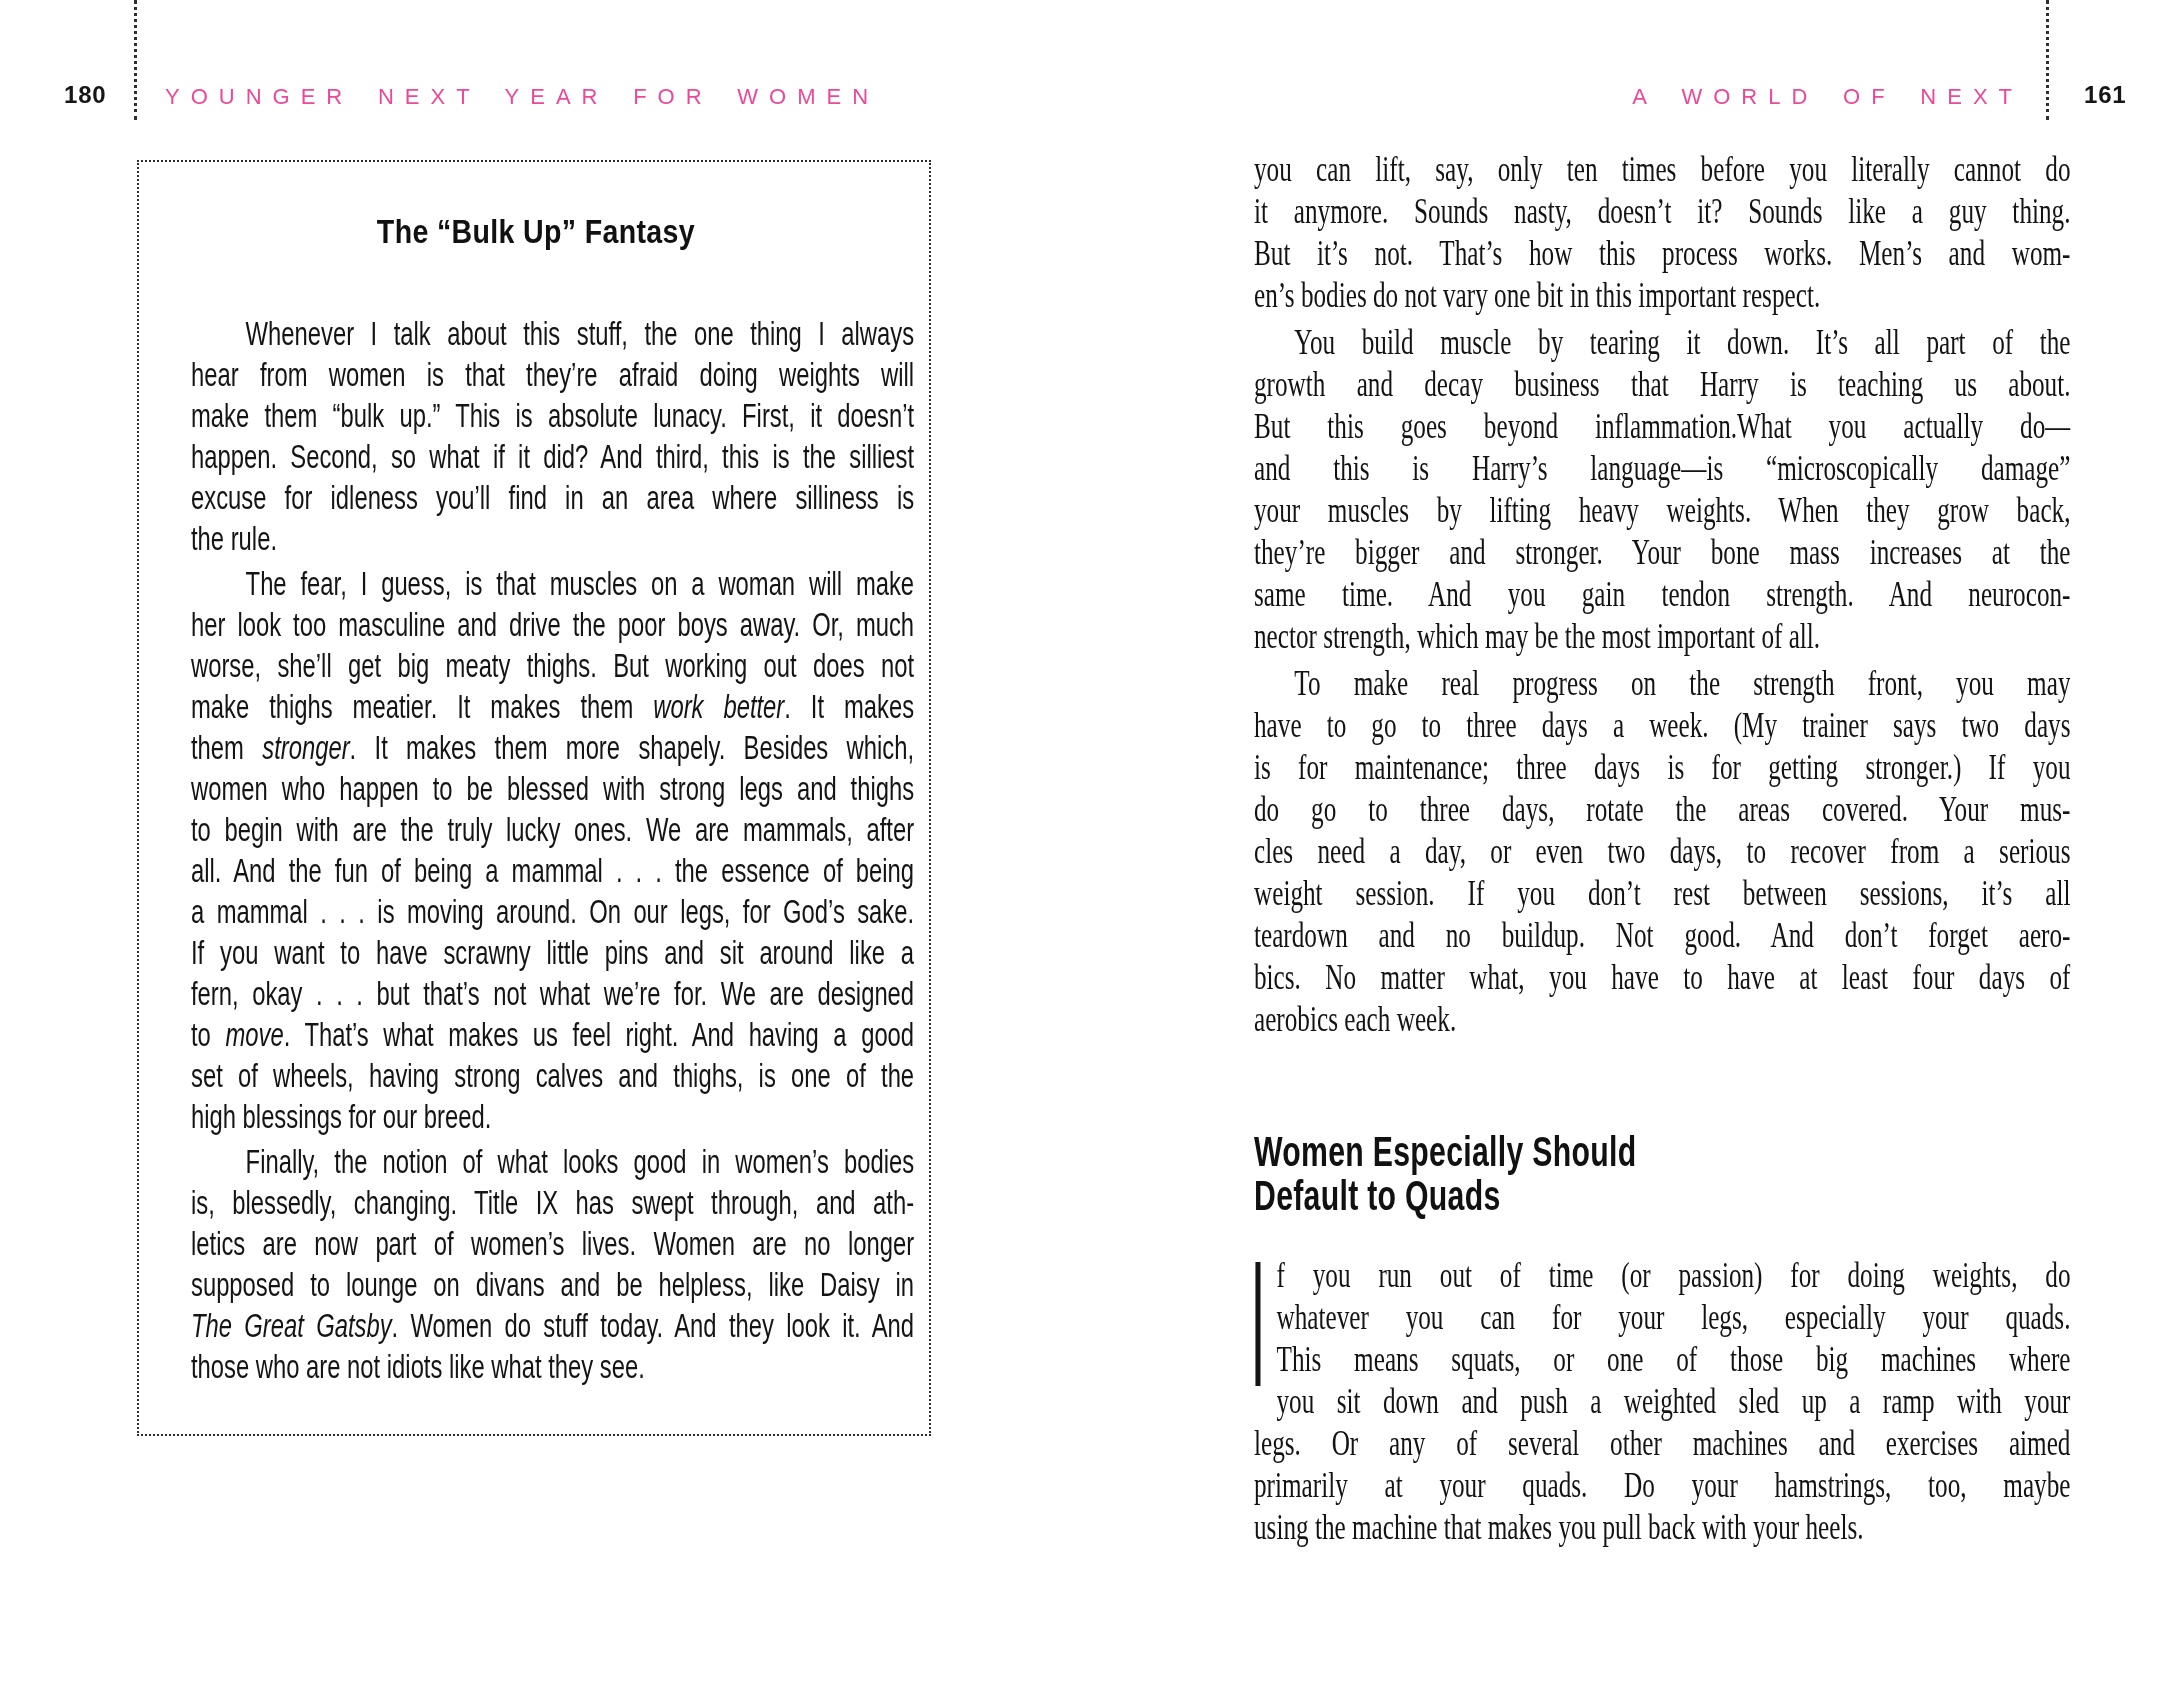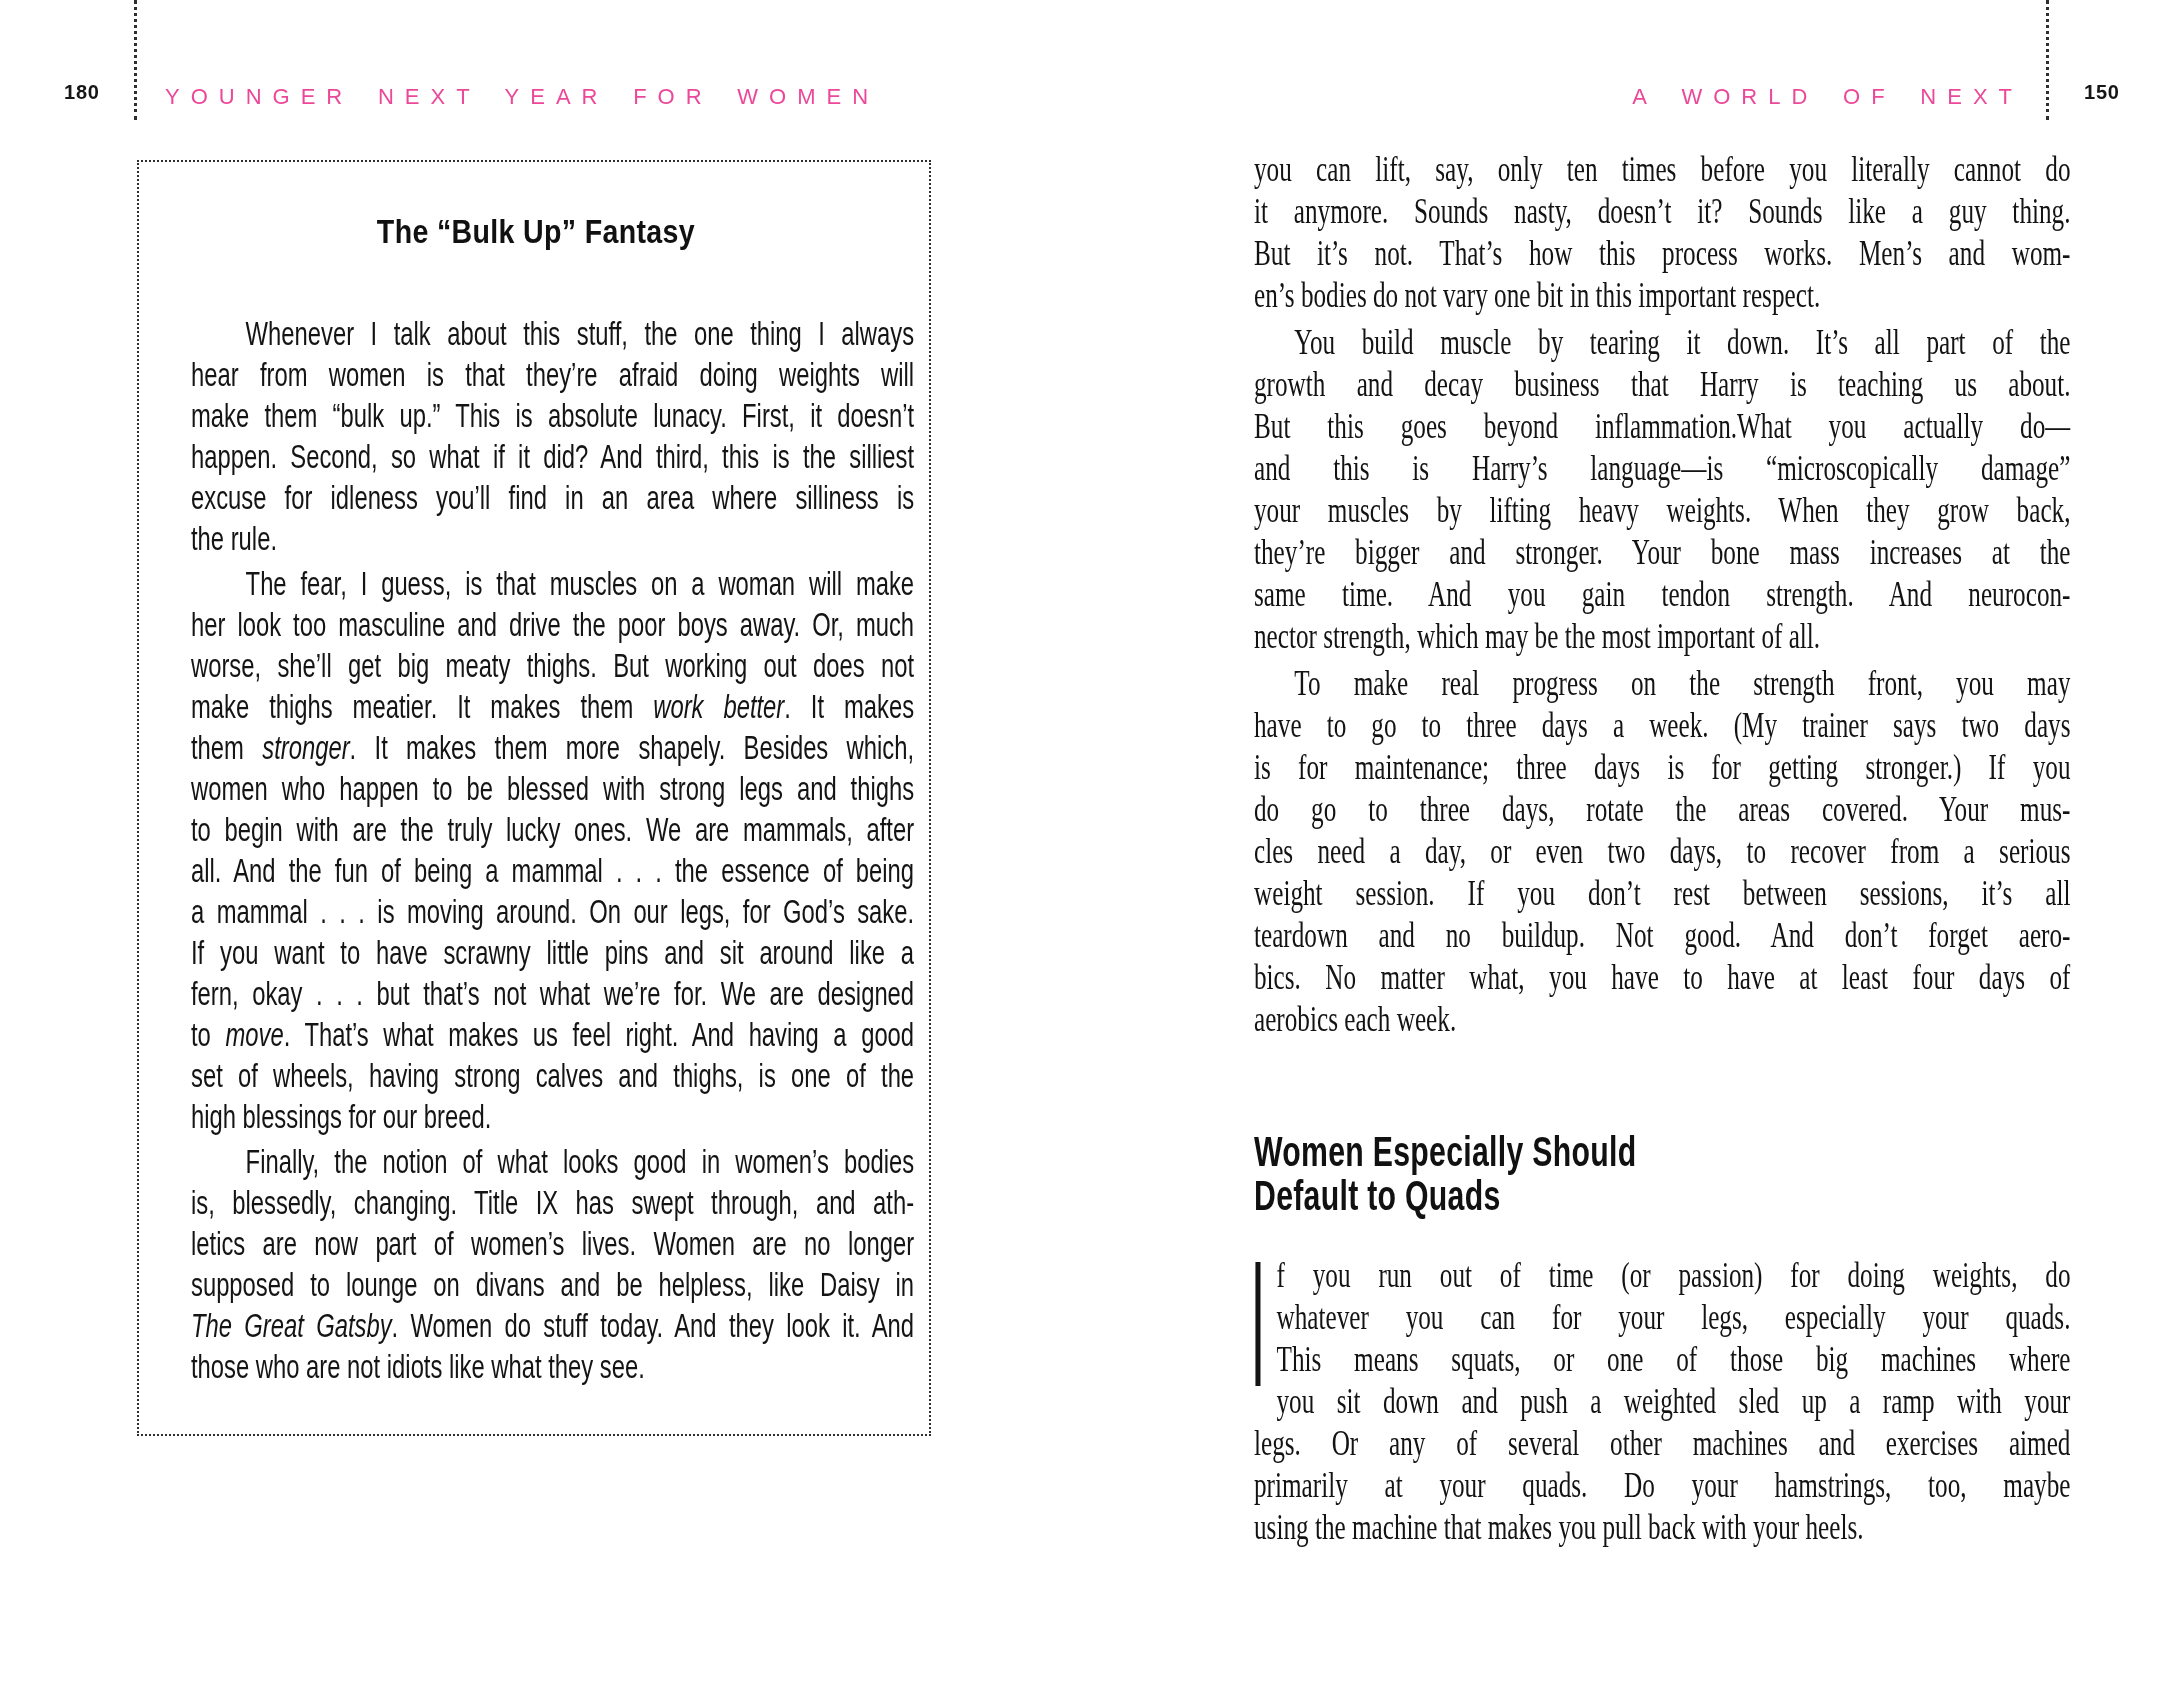--- a/index.html
+++ b/index.html
@@ -8,21 +8,21 @@
     background:var(--paper,#fff);
     font-family:"Liberation Sans",sans-serif;
     color:var(--ink,#161616);
   }
   .sr-only{position:absolute;width:0.8px;height:0.8px;overflow:hidden;clip:rect(0 0 0 0);white-space:nowrap;}
 
   
   .runhead{position:absolute;top:84px;font-size:22px;letter-spacing:11px;word-spacing:7.6px;color:#ec4899;white-space:nowrap;}
   .runhead-left{left:165px;}
   .runhead-right{right:160px;}
-  .pagenum{position:absolute;top:81px;font-size:20px;font-weight:bold;letter-spacing:0.8px;}
+  .pagenum{position:absolute;top:81px;font-size:24px;font-weight:bold;letter-spacing:0.8px;}
   .pagenum-left{left:64px;}
   .pagenum-right{left:2084px;}
   .head-vline{position:absolute;top:0;height:120px;width:0;border-left:3.4px dotted var(--dots,#2e2e2e);}
   .head-vline-left{left:134px;}
   .head-vline-right{left:2046px;}
 
   
   .bulk-box{
     position:absolute;left:137px;top:160px;width:794px;height:1276px;
     border:2.5px dotted var(--dots,#2e2e2e);box-sizing:border-box;
@@ -69,21 +69,21 @@
 </style>
 </head>
 <body style="--paper: #ffffff; --ink: #161616; --dots: #2e2e2e;">
 
 <div class="pagenum pagenum-left">180</div>
 <div class="head-vline head-vline-left"></div>
 <div class="runhead runhead-left">YOUNGER NEXT YEAR FOR WOMEN</div>
 
 <div class="runhead runhead-right">A WORLD OF NEXT</div>
 <div class="head-vline head-vline-right"></div>
-<div class="pagenum pagenum-right">150</div>
+<div class="pagenum pagenum-right">161</div>
 
 <section class="bulk-box">
   <div class="box-title-scale">
     <h2 class="box-title" style="margin:0">The “Bulk Up” Fantasy</h2>
   </div>
   <div class="box-body-scale">
       <div class="para">
         <div class="tline indent">Whenever I talk about this stuff, the one thing I always</div>
         <div class="tline">hear from women is that they’re afraid doing weights will</div>
         <div class="tline">make them “bulk up.” This is absolute lunacy. First, it doesn’t</div>

